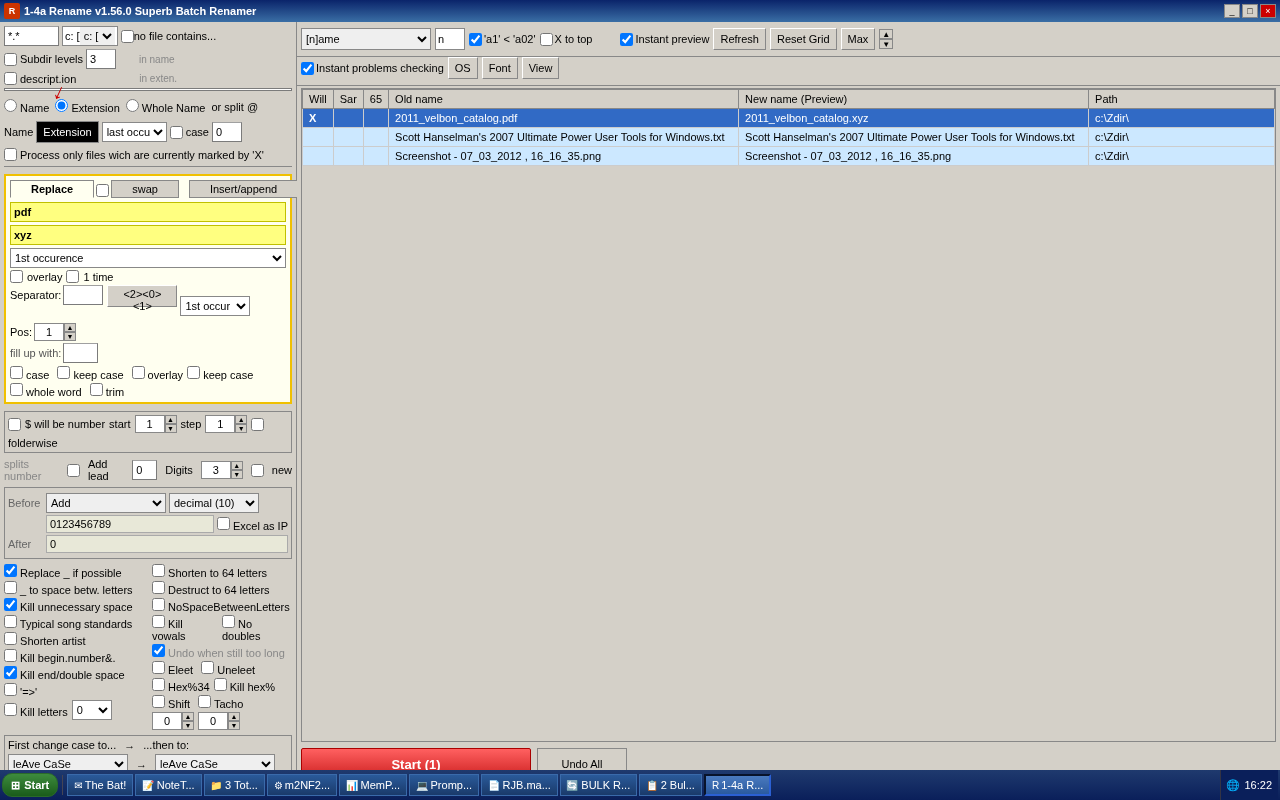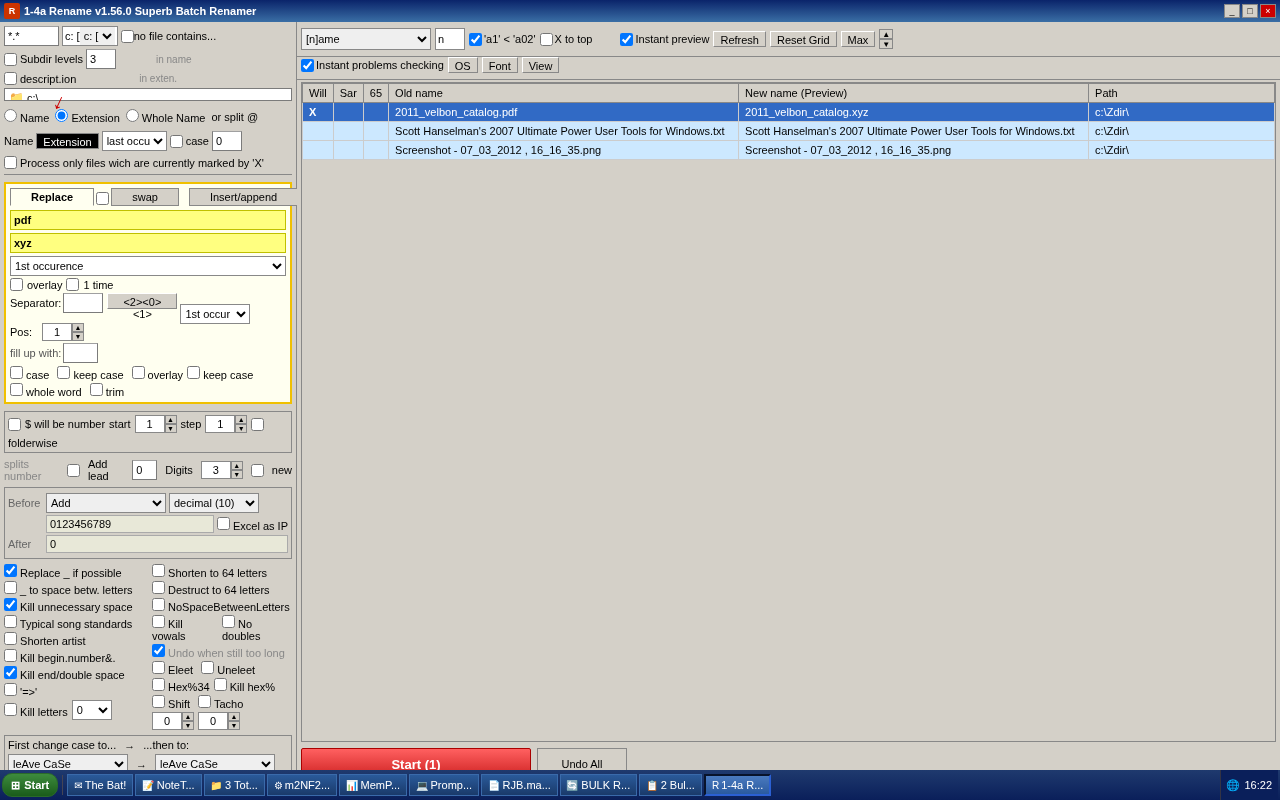--- a/index.html
+++ b/index.html
@@ -59,21 +59,21 @@
       font-size: 11px;
     }
     .win-btn {
       background: #d4d0c8;
       border: 1px solid #888;
       border-top-color: #fff;
       border-left-color: #fff;
       padding: 2px 6px;
       cursor: pointer;
       font-size: 11px;
-      height: 16px;
+      height: 22px;
     }
 
     
     .top-row { display: flex; align-items: center; gap: 3px; }
     .filter-input { width: 55px; }
 
     
     .folder-tree {
       border: 1px solid #7b7b7b;
       background: white;
@@ -357,21 +357,21 @@
       <label style="display:flex;align-items:center;">
         <input type="checkbox" style="">
         <span>no file contains...</span>
       </label>
     </div>
 
     <div class="subdir-row">
       <input type="checkbox" style="">
       <span>Subdir levels</span>
       <input class="win-input levels-input" value="3" style="">
-      <span style="margin-left:37px;color:#888;font-size:10px;">in name</span>
+      <span style="margin-left:20px;color:#888;font-size:10px;">in name</span>
     </div>
 
     <div style="display:flex;align-items:center;gap:3px;position:relative;">
       <input type="checkbox" style="">
       <span>descript.ion</span>
       <span style="margin-left:60px;color:#888;font-size:10px;">in exten.</span>
     </div>
 
     <div class="folder-tree">
       <div class="tree-item">
@@ -436,21 +436,21 @@
         <span>1 time</span>
       </div>
 
       
       <div style="display:flex;gap:4px;margin-top:2px;">
         <div>
           <div style="display:flex;align-items:center;gap:2px;">
             <span>Separator:</span>
             <input class="win-input" style="width: 40px;">
           </div>
-          <div style="display:flex;align-items:center;gap:10px;margin-top:10px;">
+          <div style="display:flex;align-items:center;gap:2px;margin-top:18px;">
             <span>Pos:</span>
             <div class="spinner-container">
               <input class="spinner-input" value="1" style="">
               <div class="spinner-btns">
                 <div class="spinner-btn">▲</div>
                 <div class="spinner-btn">▼</div>
               </div>
             </div>
           </div>
           <div style="display:flex;align-items:center;gap:2px;margin-top:2px;">

